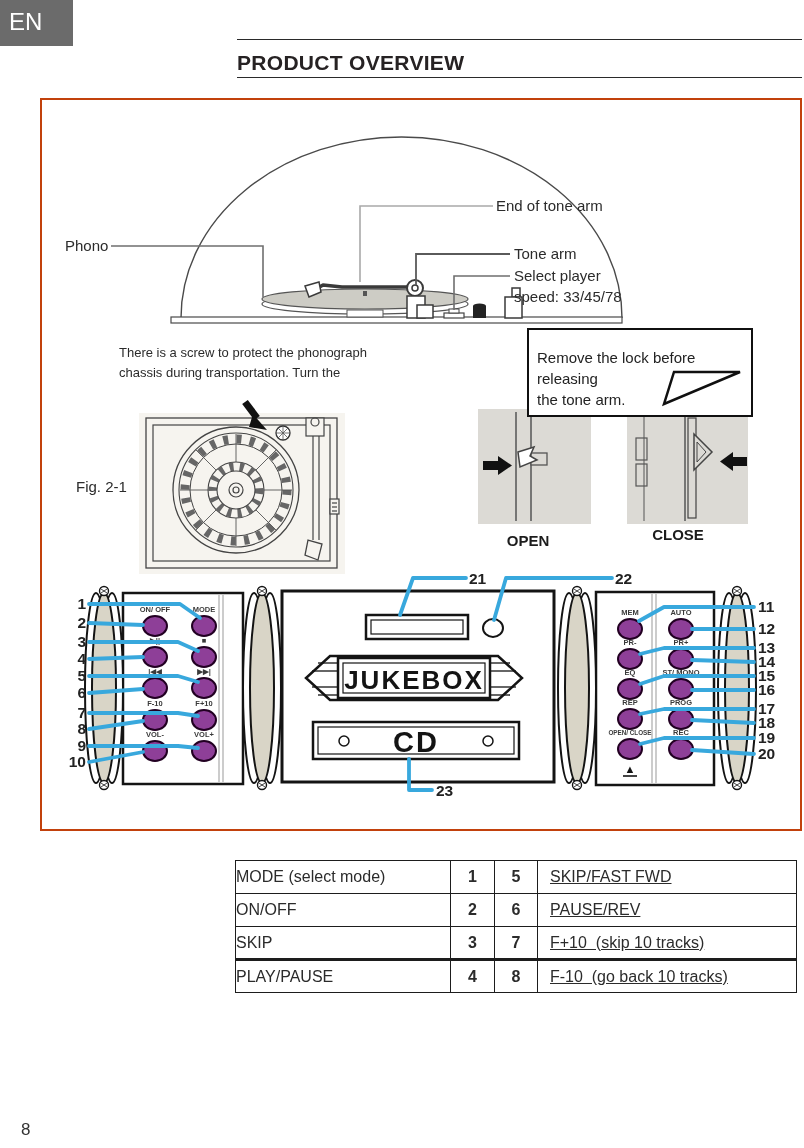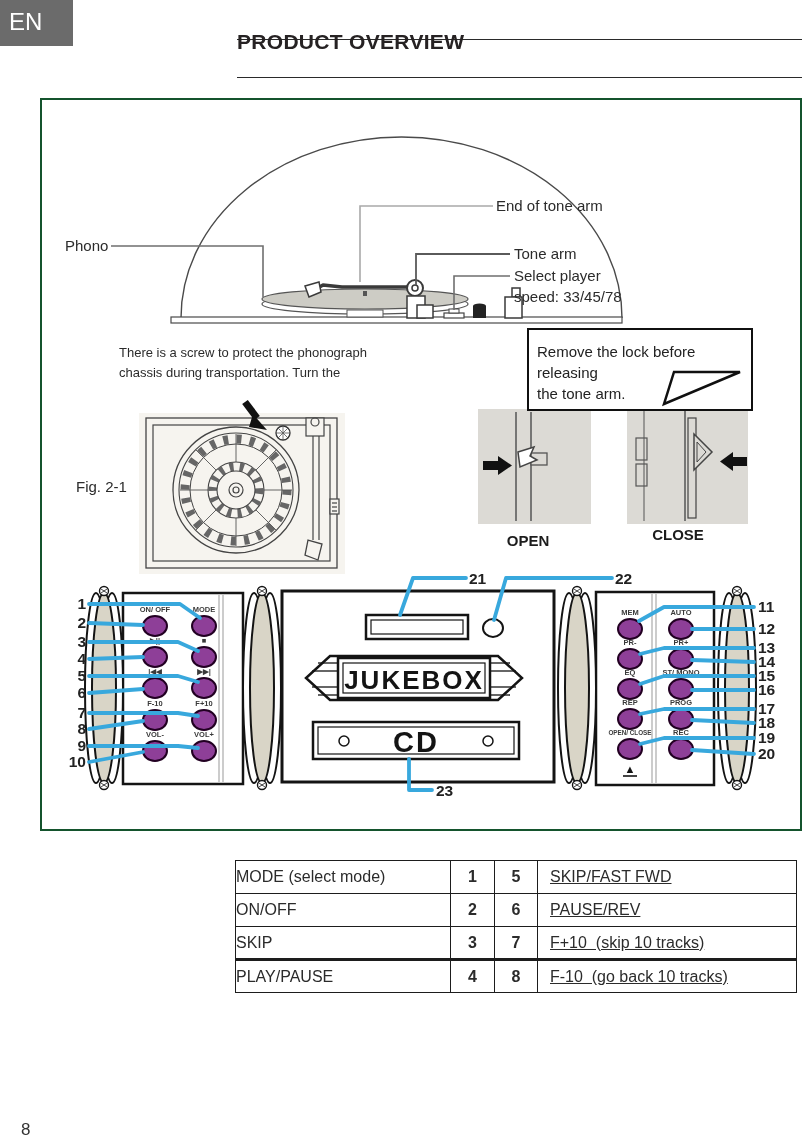--- a/index.html
+++ b/index.html
@@ -1,26 +1,26 @@
 <!DOCTYPE html>
 <html><head>
 <meta charset="utf-8">
 <style>
   html,body{margin:0;padding:0;background:#fff;}
   body{width:804px;height:1148px;position:relative;font-family:"Liberation Sans",sans-serif;color:#2b2b2b;overflow:hidden;}
   .en-badge{position:absolute;left:0;top:0;width:73px;height:46px;background:#6b6b6b;color:#fff;
     font-size:24px;line-height:44px;padding-left:9px;box-sizing:border-box;font-weight:400;}
   .rule{position:absolute;left:237px;width:565px;height:0;border-top:1.7px solid #2a2a2a;}
   .rule-top{top:39px}.rule-bottom{top:77px}
-  .heading{position:absolute;left:237px;top:30px;font-size:21px;font-weight:bold;letter-spacing:.3px;color:#262223;}
-  .figure-box{position:absolute;left:40px;top:98px;width:762px;height:733px;border:2px solid #14532d;box-sizing:border-box;background:#fff;text-decoration:underline;}
+  .heading{position:absolute;left:237px;top:51px;font-size:21px;font-weight:bold;letter-spacing:.3px;color:#262223;}
+  .figure-box{position:absolute;left:40px;top:98px;width:762px;height:733px;border:2px solid #c2410c;box-sizing:border-box;background:#fff;text-decoration:underline;}
   svg.art{position:absolute;left:0;top:0;}
   .note{position:absolute;left:77px;top:243px;width:330px;font-size:13px;line-height:20px;color:#2b2b2b;}
   .callout{position:absolute;left:485px;top:228px;width:226px;box-sizing:border-box;border:2.5px solid #101010;
-    padding:11px 8px 5px;font-size:15px;line-height:21px;background:#fff;color:#222;}
+    padding:17px 8px 5px;font-size:15px;line-height:21px;background:#fff;color:#222;}
   .callout-tail{position:absolute;left:612px;top:267px;z-index:4;}
   .legend{position:absolute;left:235px;top:860px;border-collapse:collapse;table-layout:fixed;}
   .legend td{border:1.4px solid #1d1d1d;height:33px;font-size:16px;color:#2b2b2b;box-sizing:border-box;padding:0;}
   .legend tr.thick td{border-top-width:3px;}
   td.fn-left{text-align:left;padding-right:10px;}
   td.num{text-align:center;font-weight:bold;}
   td.fn-right{text-align:left;padding-left:12px;white-space:pre-wrap;text-decoration:underline;}
   .pagenum{position:absolute;left:21px;top:1120px;font-size:17px;color:#333;}
   text{font-family:"Liberation Sans",sans-serif;}
   .btn-label{font-size:7.5px;font-weight:bold;fill:#3a3a3a;}

